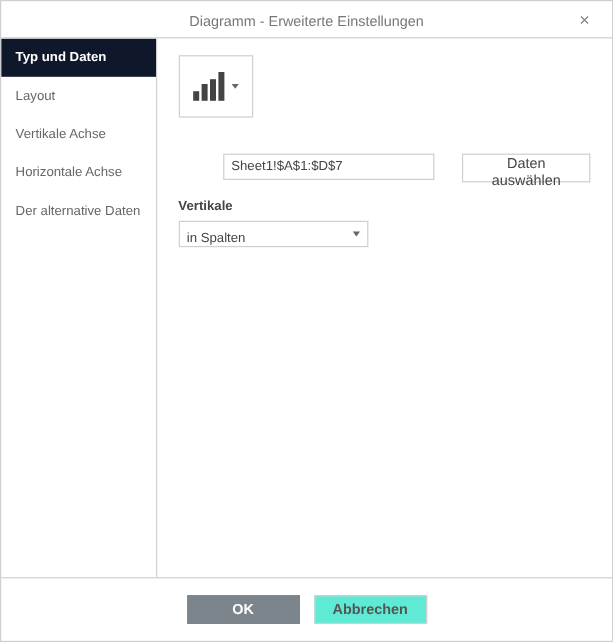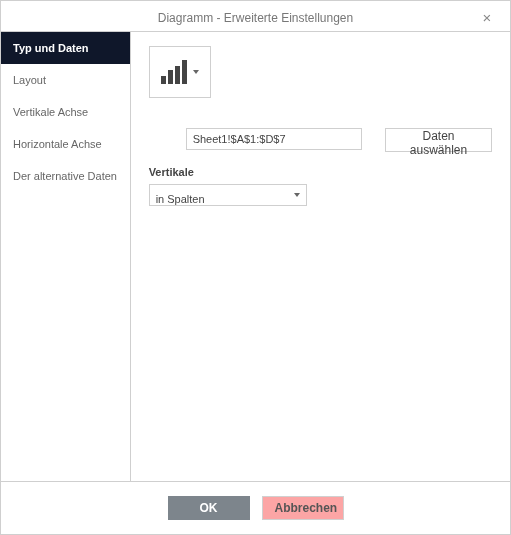--- a/index.html
+++ b/index.html
@@ -147,32 +147,32 @@
     margin-top: -2px;
   }
   .footer {
     border-top: 1px solid #cfcfcf;
     padding: 14px 0;
     display: flex;
     justify-content: center;
     gap: 12px;
   }
   .footer .btn {
-    width: 82px;
+    width: 94px;
     height: 24px;
     font-weight: bold;
     text-align: center;
   }
   .btn-primary {
     background: #7d858c;
     color: #fff;
     border-color: #7d858c;
   }
   .btn-secondary {
-    background: #fca5a5;
+    background: #5eead4;
     color: #555;
     border-color: #d0d0d0;
   }
 </style>
 </head>
 <body>
 
 <div class="dialog">
 
   <div class="titlebar">

